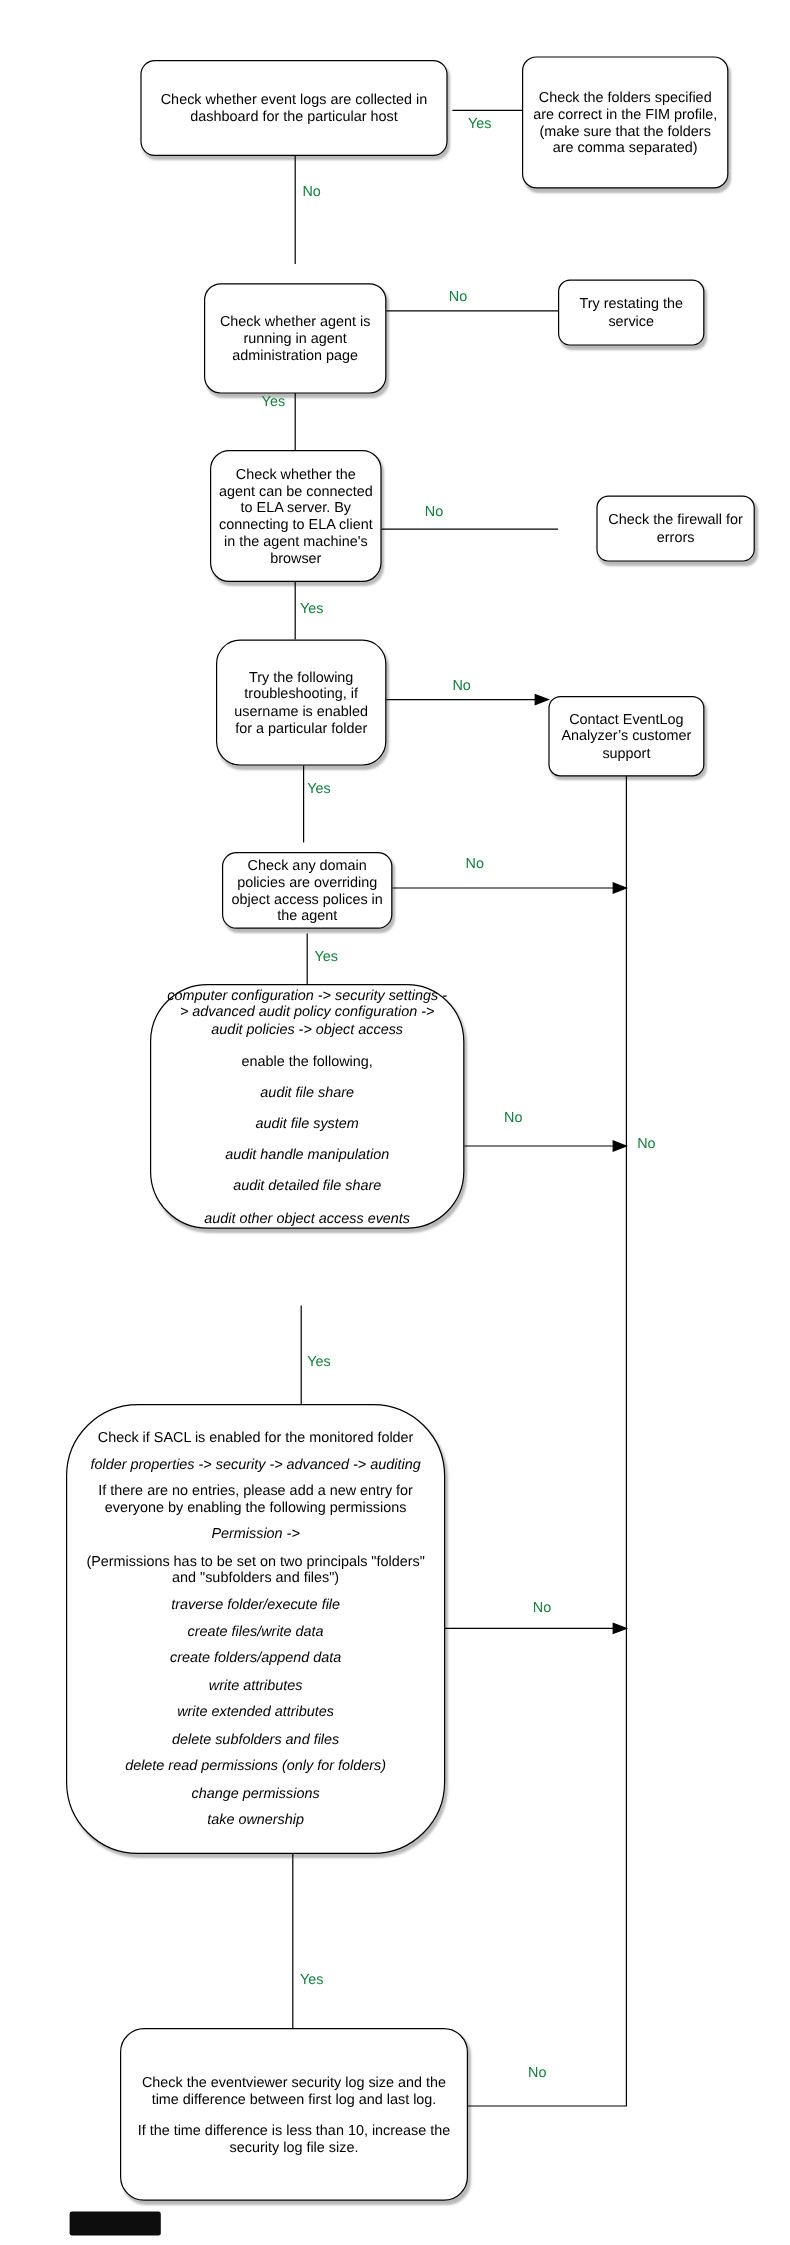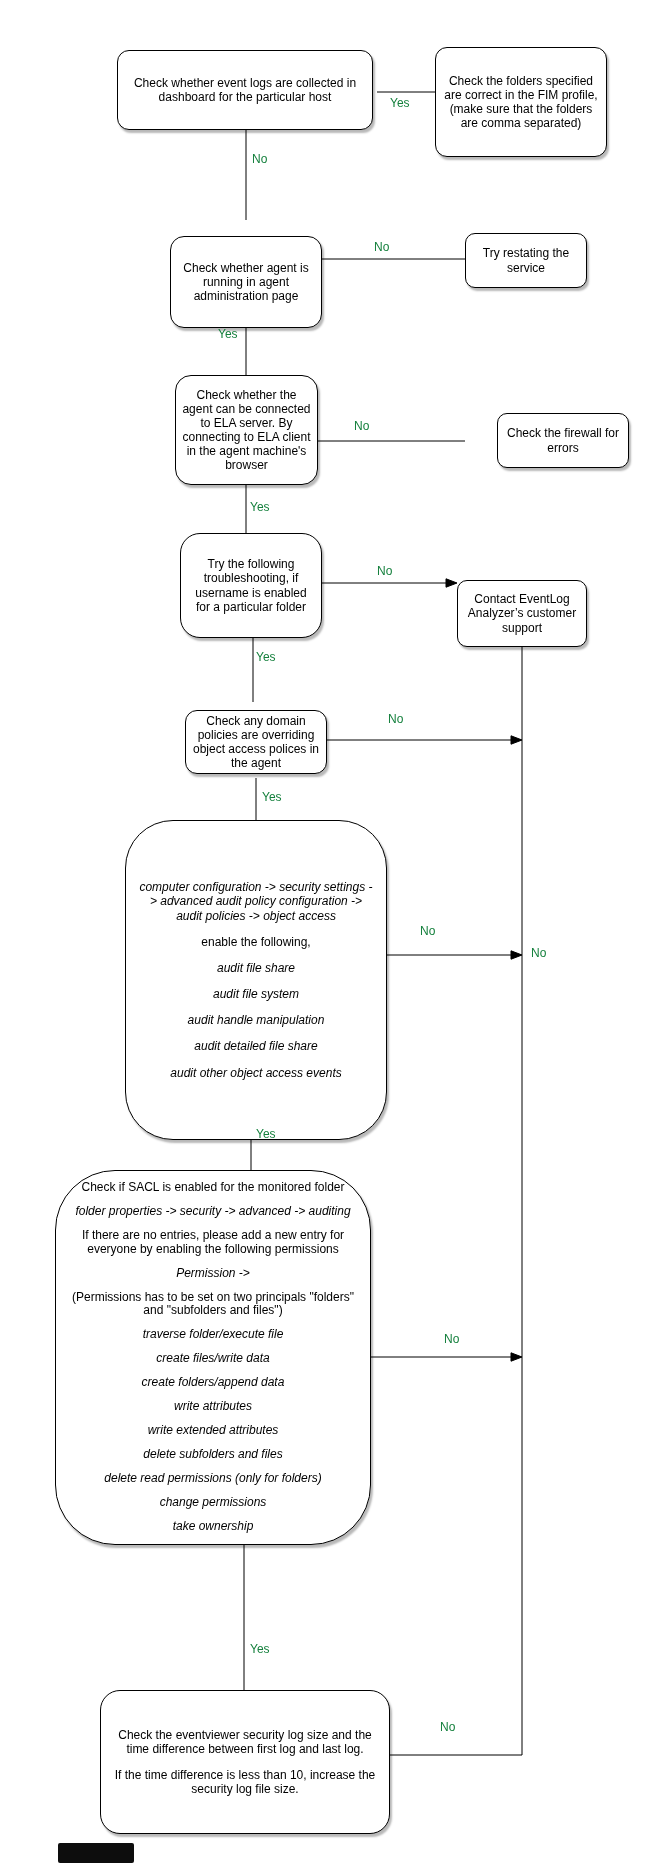--- a/index.html
+++ b/index.html
@@ -36,21 +36,21 @@
     text-align: center;
     font-size: 12px;
     line-height: 1.18;
     color: #000000;
     padding: 4px 6px;
     box-shadow: 2px 3px 2px rgba(0,0,0,0.28);
   }
   .node p { margin: 0; width: 100%; }
   .node.gap12 p + p { margin-top: 12px; }
   .node.gap9 p + p { margin-top: 9px; }
-  .node.gap9 { line-height: 1.12; justify-content: space-between; }
+  .node.gap9 { line-height: 1.12; }
   .it { font-style: italic; }
   .elabel {
     position: absolute;
     z-index: 3;
     font-size: 12px;
     color: #15803d;
     white-space: nowrap;
   }
   .footer-bar {
     position: absolute;
@@ -118,21 +118,21 @@
   </div>
 
   <div class="node" style="left:457px; top:548px; width:130px; height:67px; border-radius:10px;margin-top:32px;">
     <p>Contact EventLog Analyzer’s customer support</p>
   </div>
 
   <div class="node" style="left:185px; top:710px; width:142px; height:64px; border-radius:12px;">
     <p>Check any domain policies are overriding object access polices in the agent</p>
   </div>
 
-  <div class="node gap12" style="left:125px; top:820px; width:262px; height:320px; border-radius:48px; padding:10px 12px;">
+  <div class="node gap12" style="left:125px; top:820px; width:262px; height:204px; border-radius:48px; padding:10px 12px;">
     <p class="it">computer configuration -&gt; security settings -&gt; advanced audit policy configuration -&gt; audit policies -&gt; object access</p>
     <p>enable the following,</p>
     <p class="it">audit file share</p>
     <p class="it">audit file system</p>
     <p class="it">audit handle manipulation</p>
     <p class="it">audit detailed file share</p>
     <p class="it">audit other object access events</p>
   </div>
 
   <div class="node gap9" style="left:55px; top:1170px; width:316px; height:375px; border-radius:60px; padding:10px 10px;">

